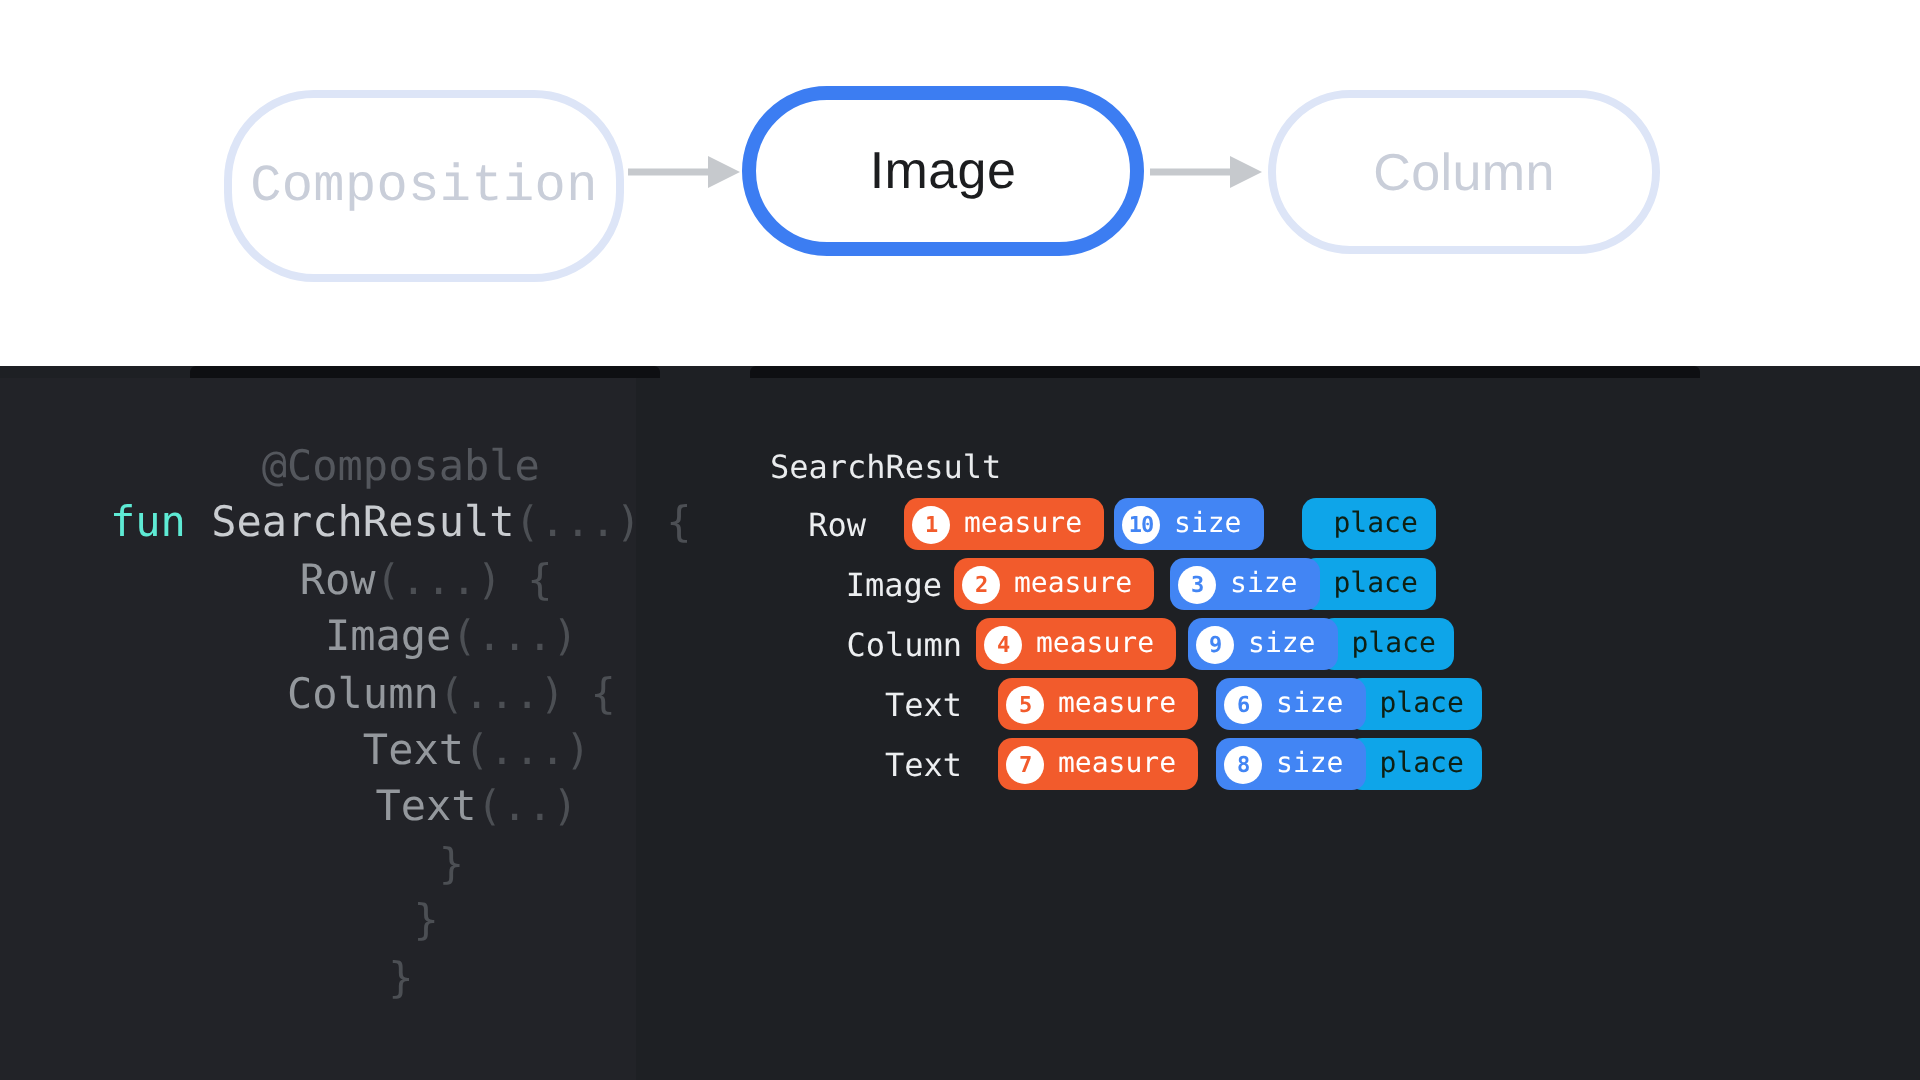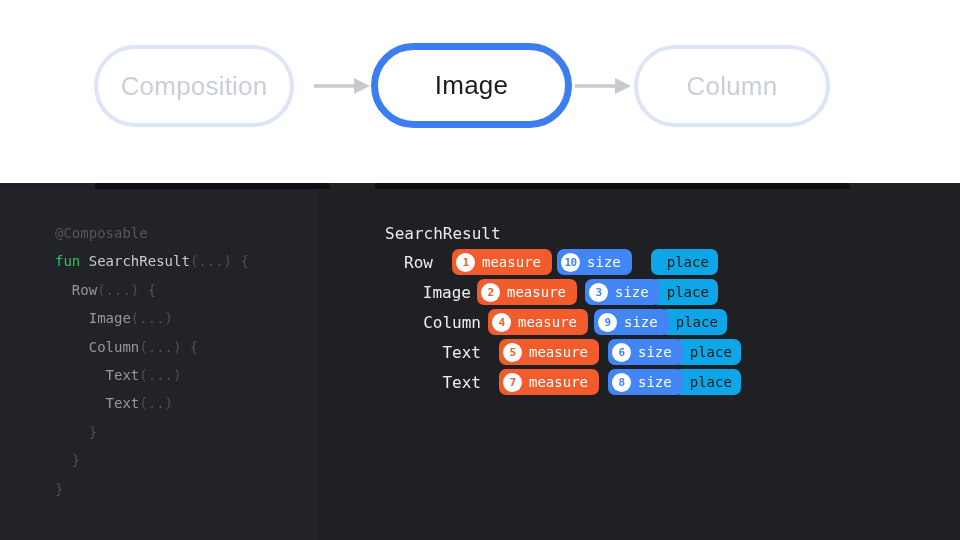--- a/index.html
+++ b/index.html
@@ -8,39 +8,39 @@
     background:#ffffff;font-family:"Liberation Sans",sans-serif;
   }
   
   .pill{
     position:absolute;box-sizing:border-box;background:#fff;
     display:flex;align-items:center;justify-content:center;
     border-radius:45px;font-size:26px;letter-spacing:.2px;
   }
   .pill.inactive{border:4px solid #dde5f7;color:#c9ced9;}
   .pill.active{border:7px solid #3c7df2;color:#1c1d1f;font-weight:500;}
-  #pill-composition{left:94px;top:45px;width:200px;height:82px;}
+  #pill-composition{left:112px;top:45px;width:200px;height:96px;font-family:Liberation Mono, monospace;}
   #pill-layout{left:371px;top:43px;width:201px;height:85px;}
   #pill-drawing{left:634px;top:45px;width:196px;height:82px;}
   .arrow{position:absolute;}
   
   .dark{position:absolute;left:0;top:183px;width:960px;height:357px;background:#1e2024;}
   .code-panel{position:absolute;left:0;top:6px;width:318px;height:351px;background:#222328;}
   .card-edge{position:absolute;top:0;height:6px;background:#0e0f12;border-radius:3px 3px 0 0;}
   #edge-left{left:95px;width:235px;}
   #edge-right{left:375px;width:475px;}
   
   .code{
     position:absolute;left:55px;top:36px;margin:0;
     font-family:"DejaVu Sans Mono","Liberation Mono",monospace;
-    font-size:14px;line-height:28.4px;
+    font-size:21px;line-height:28.4px;text-align:center;
   }
   .cline{white-space:pre;}
   .tok-ann{color:#54575d;}
-  .tok-kw{color:#22c55e;margin-top:22px;}
+  .tok-kw{color:#5eead4;margin-top:22px;}
   .tok-bright{color:#c9ccd0;}
   .tok-name{color:#94989d;}
   .tok-punct{color:#4c4f54;}
   
   .tree{
     position:absolute;left:385px;top:41px;width:560px;height:300px;
     font-family:"DejaVu Sans Mono","Liberation Mono",monospace;
   }
   .tree-title{
     position:absolute;left:0;top:0;font-size:16px;color:#e9ebed;white-space:pre;

